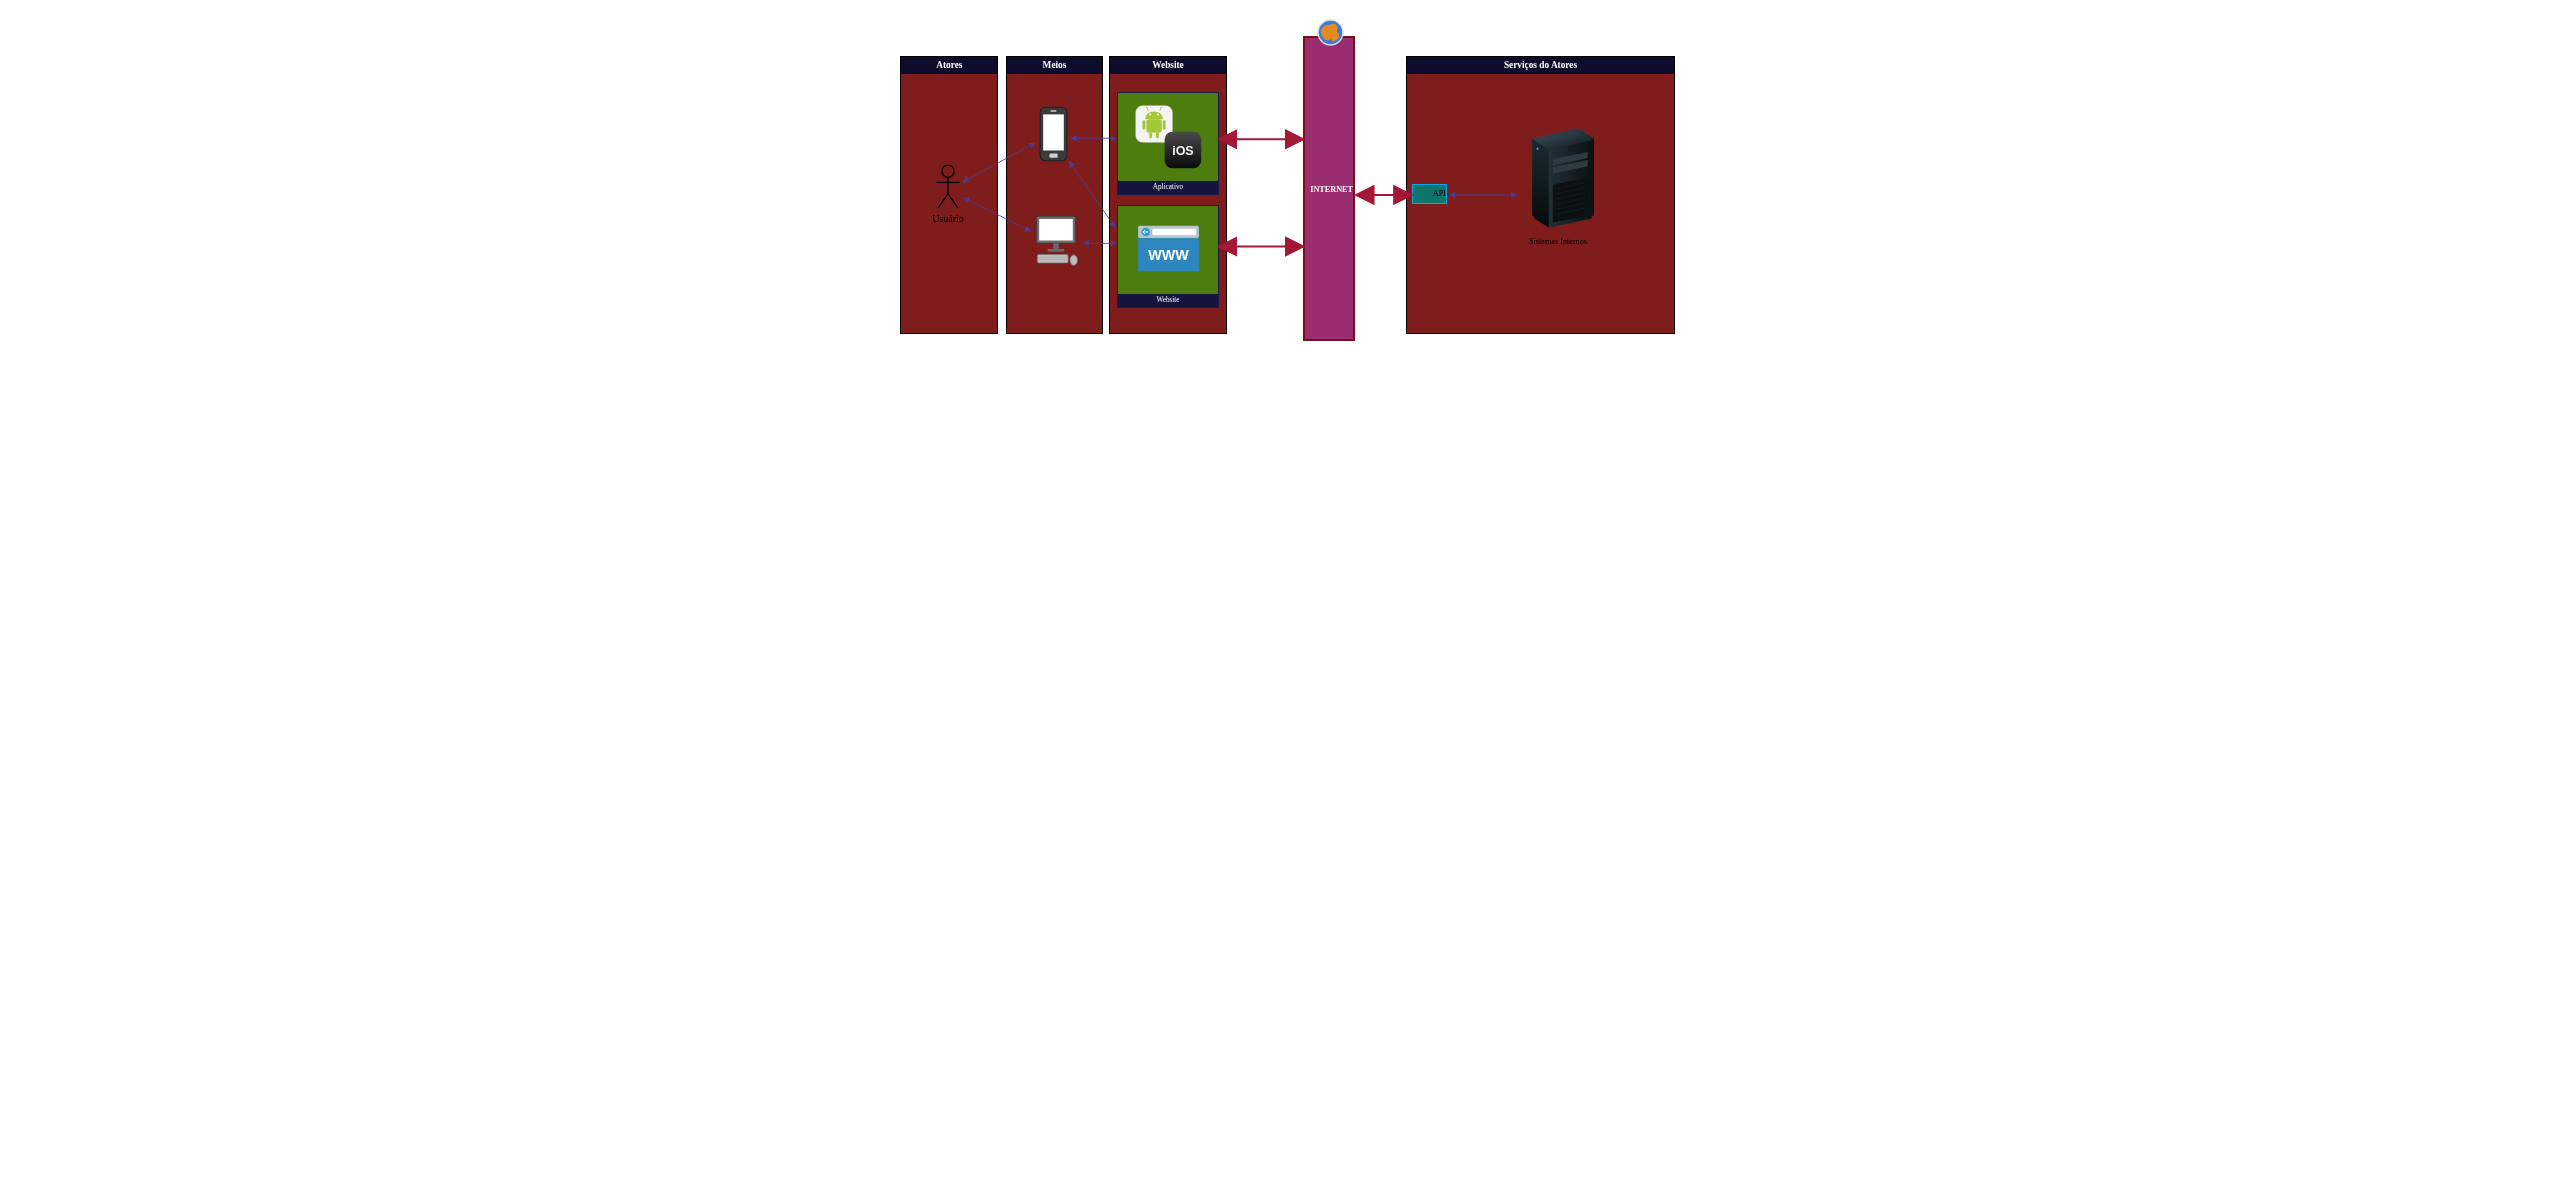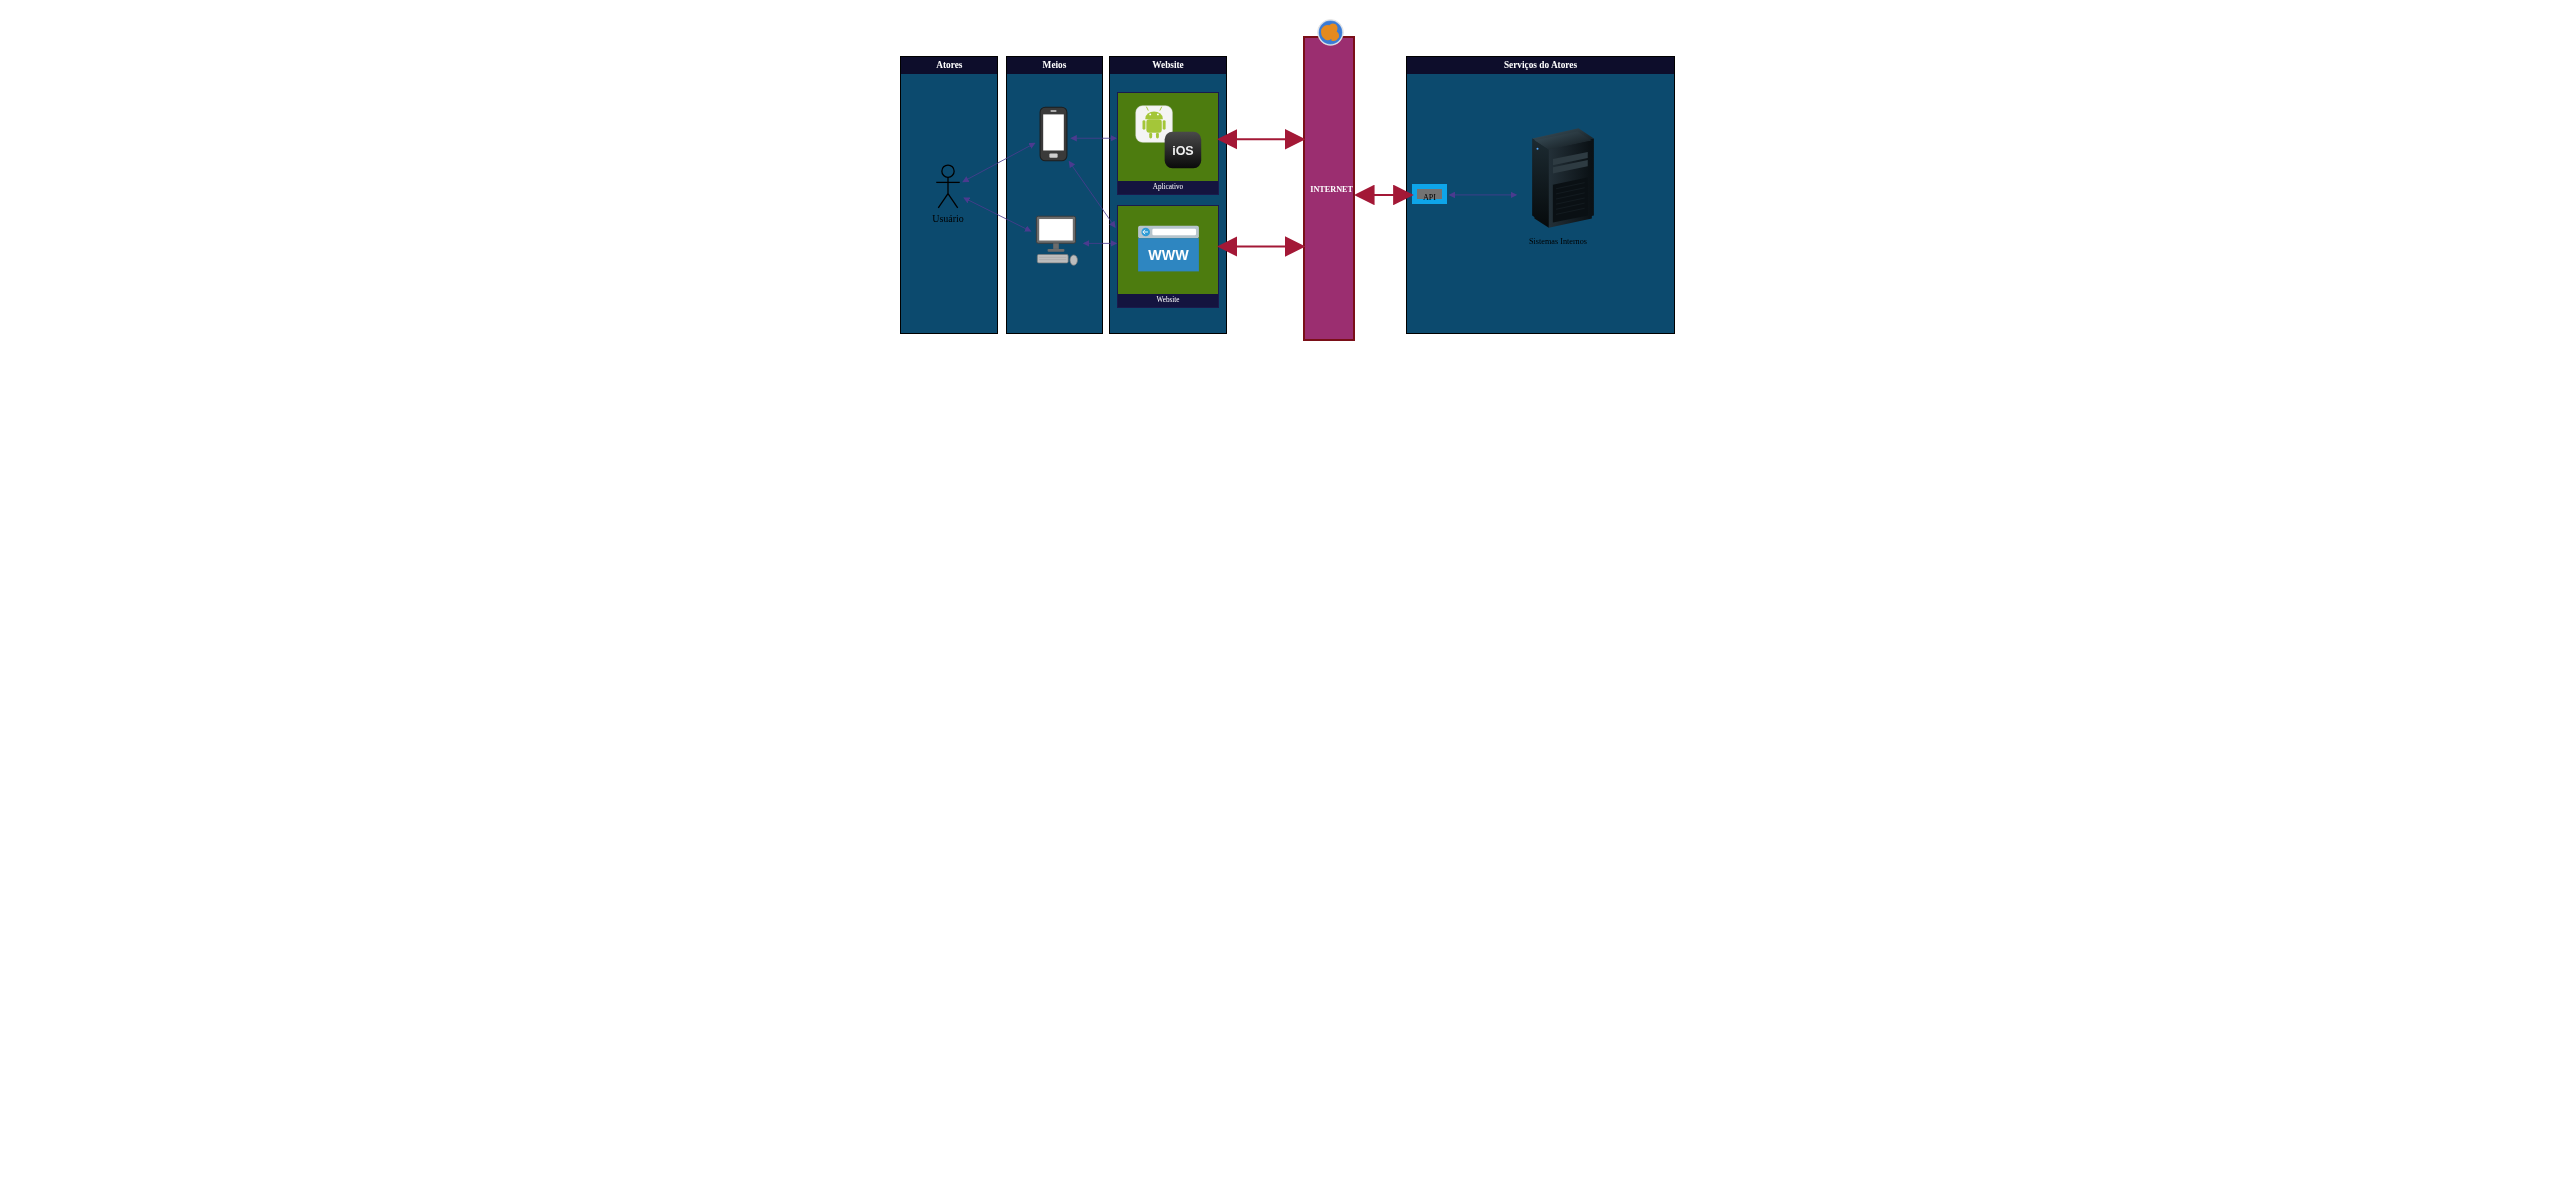--- a/index.html
+++ b/index.html
@@ -11,21 +11,21 @@
   .stage {
     position: relative;
     width: 804px;
     height: 361px;
     margin: 0 auto;
     background: #fff;
   }
   .col {
     position: absolute;
     border: 1px solid #000;
-    background: #0c4a6e;
+    background: #7f1d1d;
     box-sizing: border-box;
   }
   .col .col-header {
     background: #0d0d2b;
     color: #fff;
     font-weight: bold;
     text-align: center;
     padding: 3.1px 0 4.1px;
     font-size: 9.3px;
     font-family: "Times New Roman", Times, serif;
@@ -127,24 +127,24 @@
     height: 57px;
   }
 
   
   .api-box {
     position: absolute;
     left: 526px;
     top: 184px;
     width: 35px;
     height: 19.6px;
-    background: #737373;
-    border: 5px solid #0ea5e9;
+    background: #0f766e;
+    border: 1px solid #0ea5e9;
     box-sizing: border-box;
-    text-align: center;
+    text-align: right;
     line-height: 17.5px;
     font-size: 8.2px;
     font-family: "Times New Roman", Times, serif;
   }
 
   
   .server-wrap {
     position: absolute;
     left: 631px;
     top: 123px;

